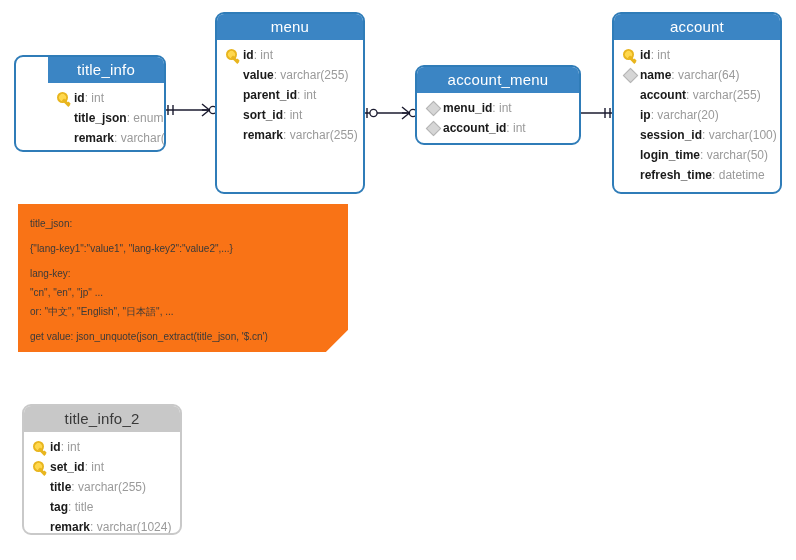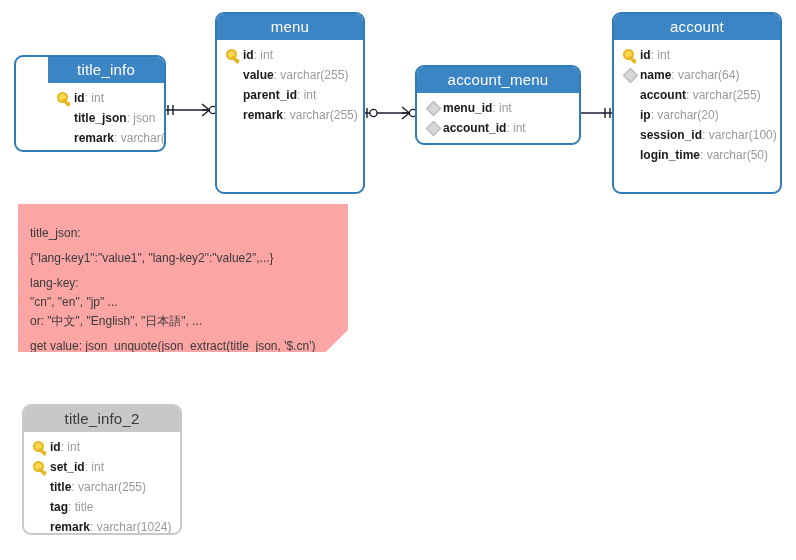--- a/index.html
+++ b/index.html
@@ -110,24 +110,24 @@
     width: 9px; height: 9px;
     background: #d6d6d6;
     border: 1px solid #b4b4b4;
     transform: rotate(45deg);
   }
 
   
   .note {
     position: absolute;
     box-sizing: border-box;
-    background: #fca5a5;
+    background: #f97316;
     color: #3a3a3a;
-    font-size: 12px;
-    padding: 20px 12px;
+    font-size: 10px;
+    padding: 10px 12px;
     z-index: 2;
     clip-path: polygon(0 0, 100% 0, 100% calc(100% - 22px), calc(100% - 22px) 100%, 0 100%);
   }
   .note-fold {
     position: absolute;
     right: 0; bottom: 0;
     width: 22px; height: 22px;
     background: #ffffff;
     clip-path: polygon(100% 0, 100% 100%, 0 100%);
   }
@@ -178,21 +178,21 @@
             <span class="key-icon">
               <span class="ring"></span>
               <span class="shaft"></span>
               <span class="tooth"></span>
             </span>
           </span>
           <span class="field-text"><span class="fname">id</span>: <span>int</span></span>
         </div>
         <div class="field">
           <span class="field-icon"></span>
-          <span class="field-text"><span class="fname">title_json</span>: <span>json</span></span>
+          <span class="field-text"><span class="fname">title_json</span>: <span>enum</span></span>
         </div>
         <div class="field">
           <span class="field-icon"></span>
           <span class="field-text"><span class="fname">remark</span>: <span>varchar(255)</span></span>
         </div>
       </div>
     </div>
     <div class="entity" style="left: 215px; top: 12px; width: 150px; height: 182px;">
       <div class="entity-header">menu</div>
       <div class="entity-body">
@@ -209,20 +209,24 @@
         <div class="field">
           <span class="field-icon"></span>
           <span class="field-text"><span class="fname">value</span>: <span>varchar(255)</span></span>
         </div>
         <div class="field">
           <span class="field-icon"></span>
           <span class="field-text"><span class="fname">parent_id</span>: <span>int</span></span>
         </div>
         <div class="field">
           <span class="field-icon"></span>
+          <span class="field-text"><span class="fname">sort_id</span>: <span>int</span></span>
+        </div>
+        <div class="field">
+          <span class="field-icon"></span>
           <span class="field-text"><span class="fname">remark</span>: <span>varchar(255)</span></span>
         </div>
       </div>
     </div>
     <div class="entity" style="left: 415px; top: 65px; width: 166px; height: 80px;">
       <div class="entity-header">account_menu</div>
       <div class="entity-body">
         <div class="field">
           <span class="field-icon">
             <span class="diamond-icon"></span>
@@ -267,20 +271,21 @@
         <div class="field">
           <span class="field-icon"></span>
           <span class="field-text"><span class="fname">session_id</span>: <span>varchar(100)</span></span>
         </div>
         <div class="field">
           <span class="field-icon"></span>
           <span class="field-text"><span class="fname">login_time</span>: <span>varchar(50)</span></span>
         </div>
         <div class="field">
           <span class="field-icon"></span>
+          <span class="field-text"><span class="fname">refresh_time</span>: <span>datetime</span></span>
         </div>
       </div>
     </div>
     <div class="entity gray" style="left: 22px; top: 404px; width: 160px; height: 131px;">
       <div class="entity-header">title_info_2</div>
       <div class="entity-body">
         <div class="field">
           <span class="field-icon">
             <span class="key-icon">
               <span class="ring"></span>

